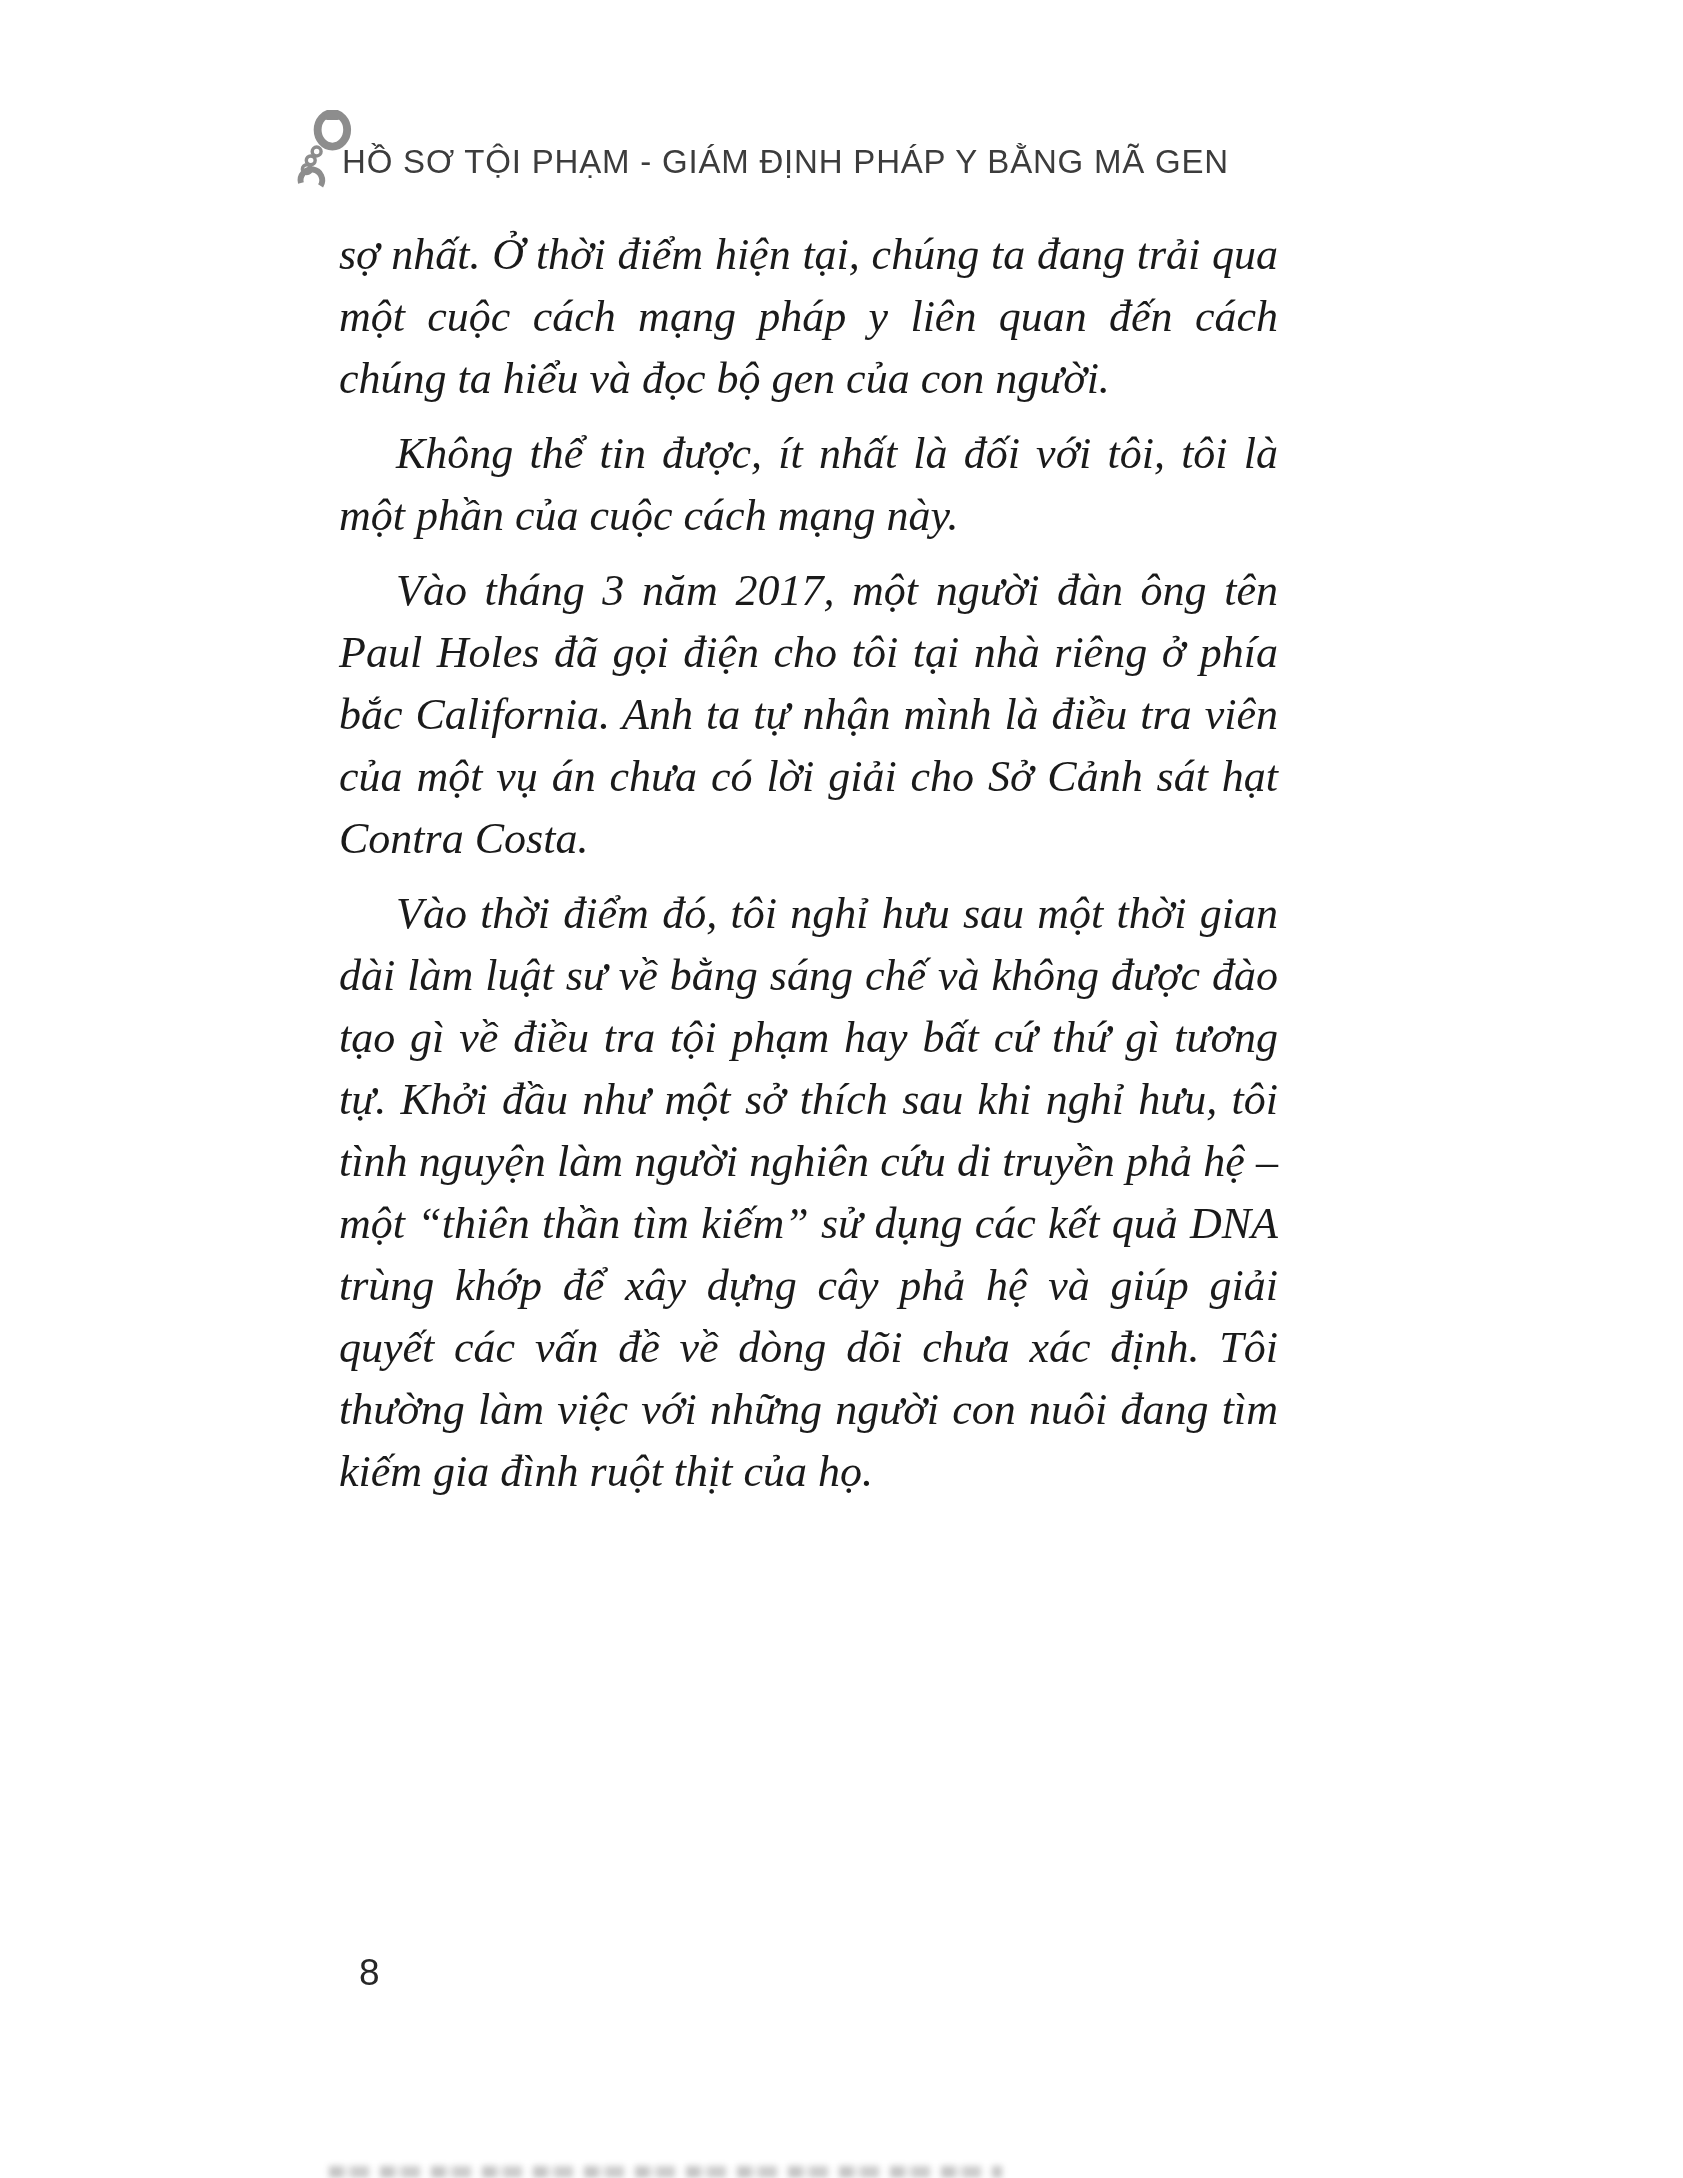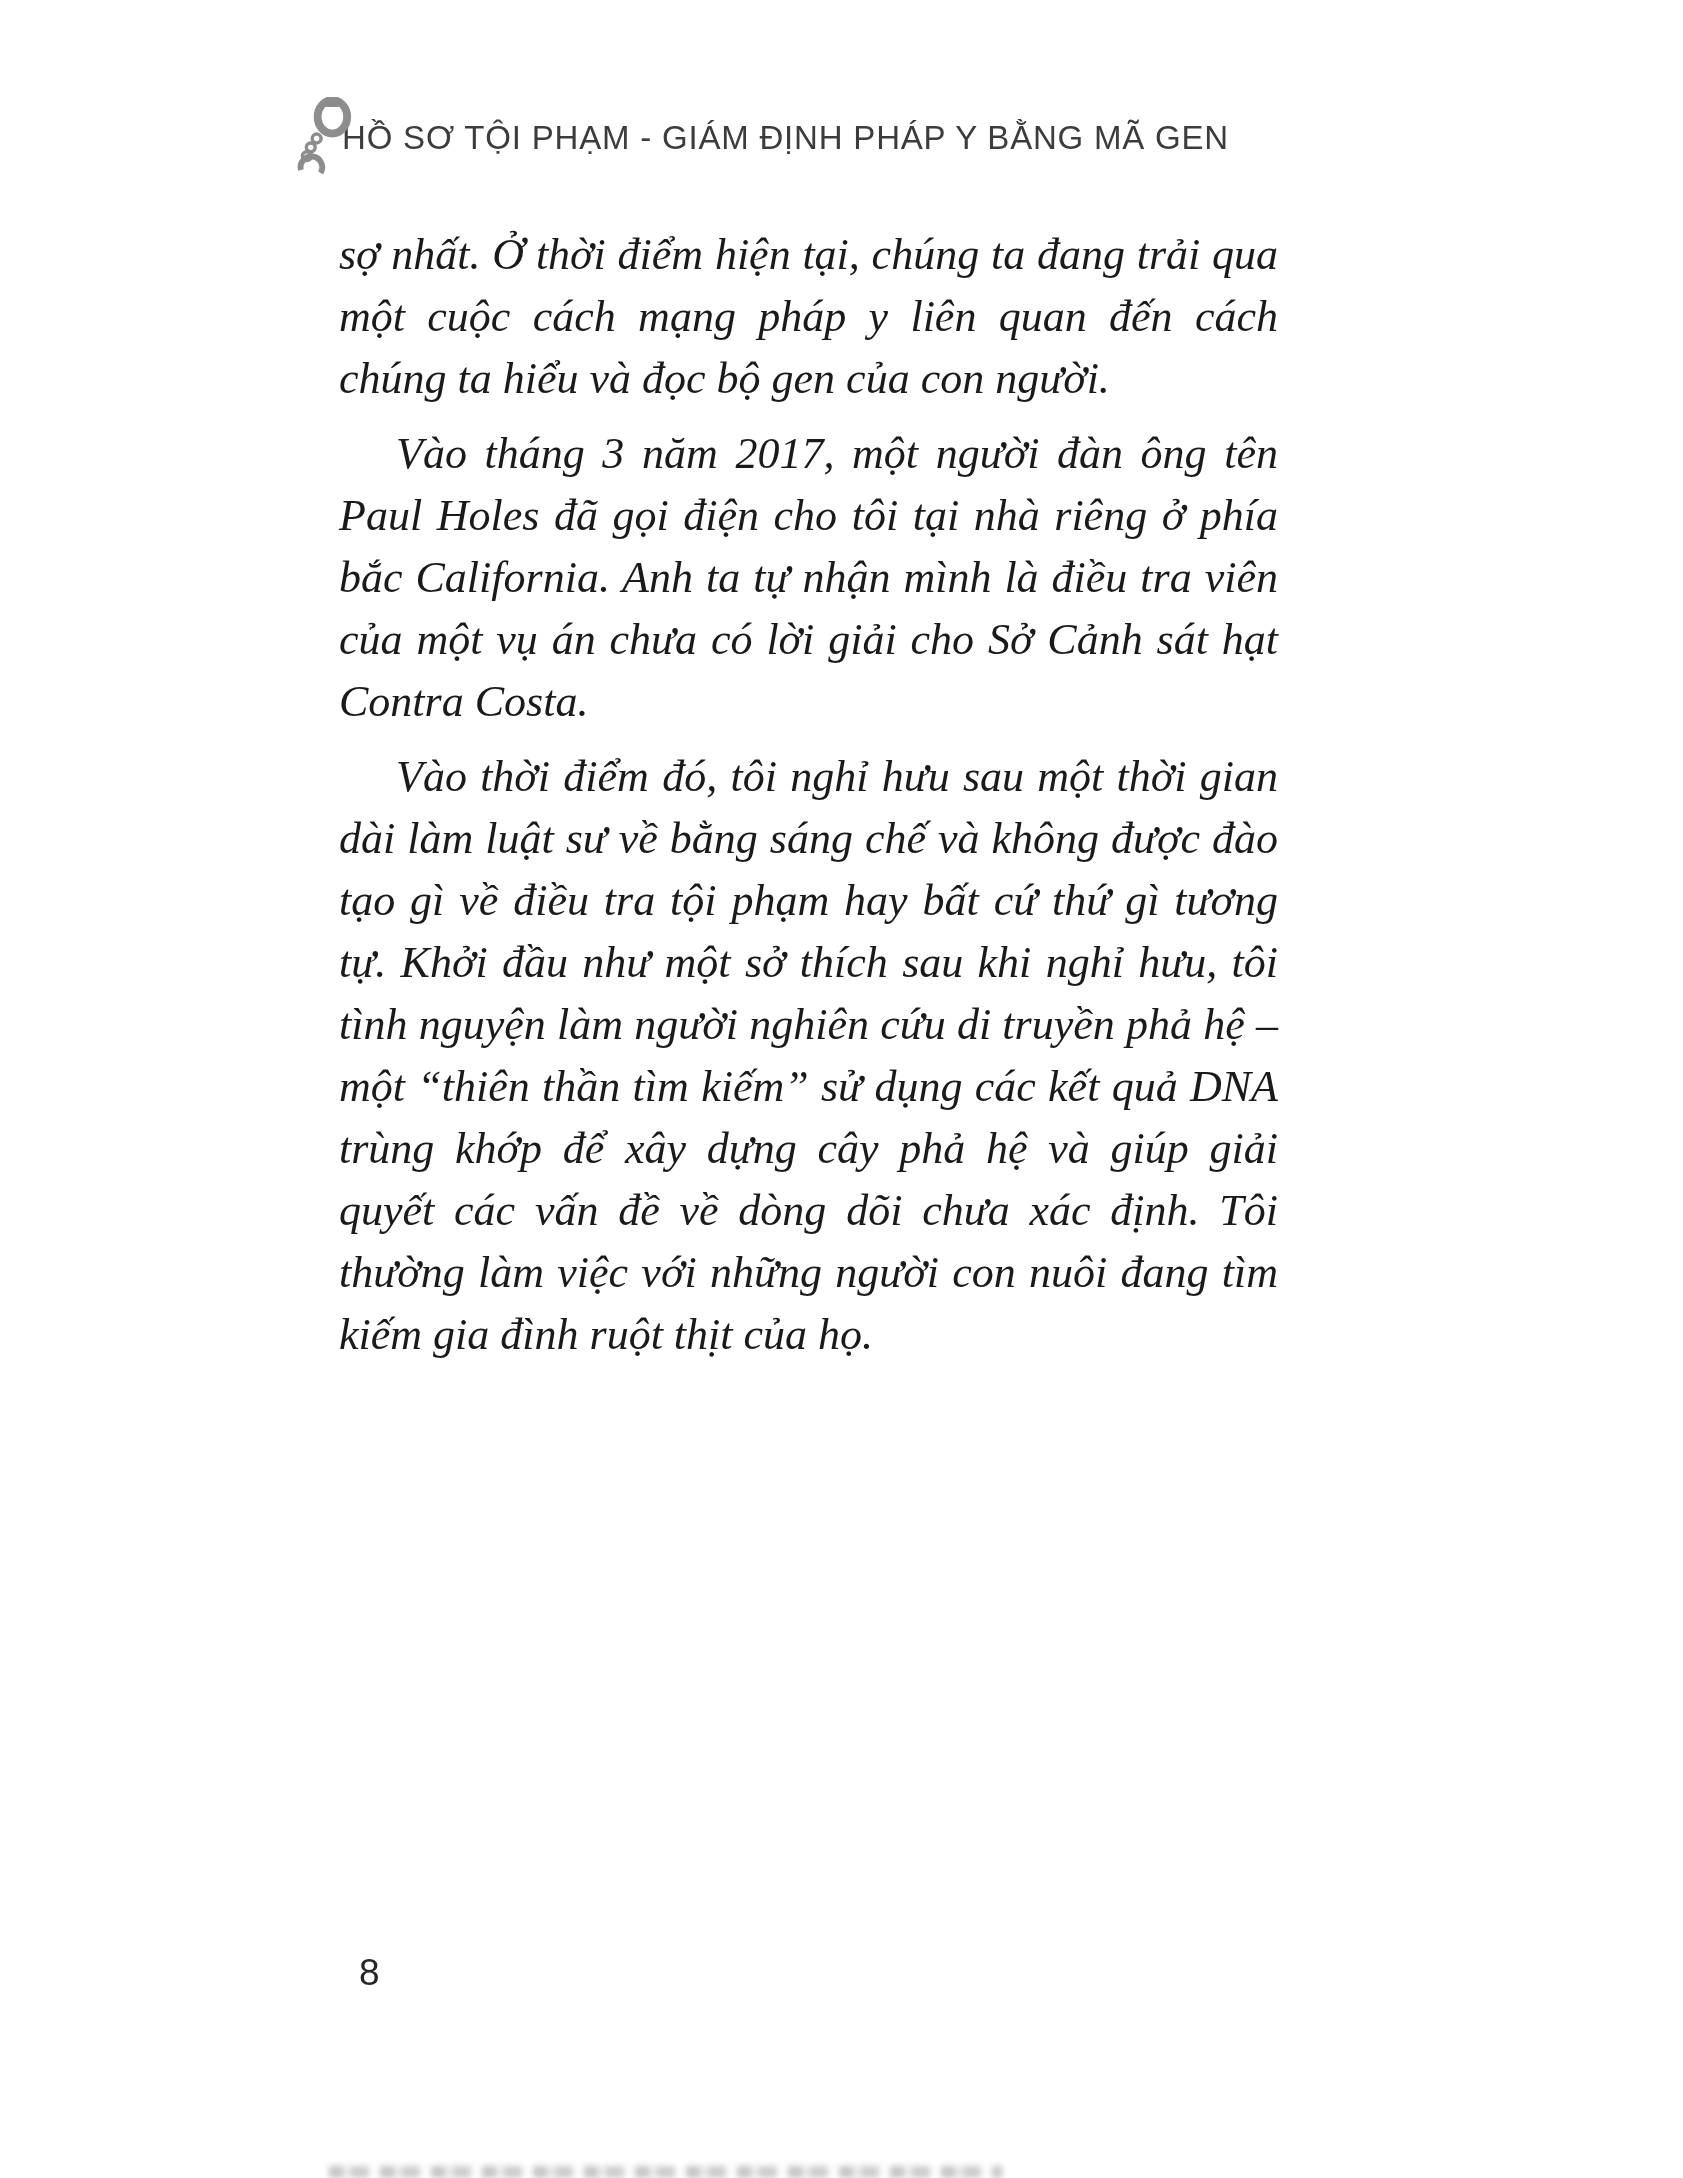--- a/index.html
+++ b/index.html
@@ -5,22 +5,22 @@
   html,body{margin:0;padding:0;background:#ffffff;}
   .page{
     position:relative;
     width:1683px;height:2178px;
     background:#ffffff;
     overflow:hidden;
     font-family:"Liberation Serif","DejaVu Serif",serif;
   }
   
   .header{
-    position:absolute;left:295px;top:97px;
-    display:flex;
+    position:absolute;left:295px;top:111px;
+    display:flex;align-items:center;
     height:79px;
   }
   .cuffs{
     position:relative;z-index:1;
     width:61px;height:81px;
     flex:0 0 auto;
     margin-right:-14px;
   }
   .header-title{
     font-family:"Liberation Sans","DejaVu Sans",sans-serif;
@@ -72,20 +72,21 @@
       <circle cx="16" cy="51" r="4.5" fill="none" stroke="#8d8d8d" stroke-width="3.5"></circle>
       <circle cx="12" cy="60" r="4.5" fill="none" stroke="#8d8d8d" stroke-width="3.5"></circle>
 
       <path d="M 6 74 a 11 11 0 1 1 20 3" fill="none" stroke="#8d8d8d" stroke-width="6"></path>
     </svg>
     <span class="header-title">HỒ SƠ TỘI PHẠM - GIÁM ĐỊNH PHÁP Y BẰNG MÃ GEN</span>
   </div>
 
   <div class="body-text">
     <p>sợ nhất. Ở thời điểm hiện tại, chúng ta đang trải qua một cuộc cách mạng pháp y liên quan đến cách chúng ta hiểu và đọc bộ gen của con người.</p>
+    <p class="indent">Không thể tin được, ít nhất là đối với tôi, tôi là một phần của cuộc cách mạng này.</p>
     <p class="indent">Vào tháng 3 năm 2017, một người đàn ông tên Paul Holes đã gọi điện cho tôi tại nhà riêng ở phía bắc California. Anh ta tự nhận mình là điều tra viên của một vụ án chưa có lời giải cho Sở Cảnh sát hạt Contra Costa.</p>
     <p class="indent">Vào thời điểm đó, tôi nghỉ hưu sau một thời gian dài làm luật sư về bằng sáng chế và không được đào tạo gì về điều tra tội phạm hay bất cứ thứ gì tương tự. Khởi đầu như một sở thích sau khi nghỉ hưu, tôi tình nguyện làm người nghiên cứu di truyền phả hệ – một “thiên thần tìm kiếm” sử dụng các kết quả DNA trùng khớp để xây dựng cây phả hệ và giúp giải quyết các vấn đề về dòng dõi chưa xác định. Tôi thường làm việc với những người con nuôi đang tìm kiếm gia đình ruột thịt của họ.</p>
   </div>
 
   <div class="page-number">8</div>
 
   <div class="next-line-cropped"></div>
 
 </div>
 

